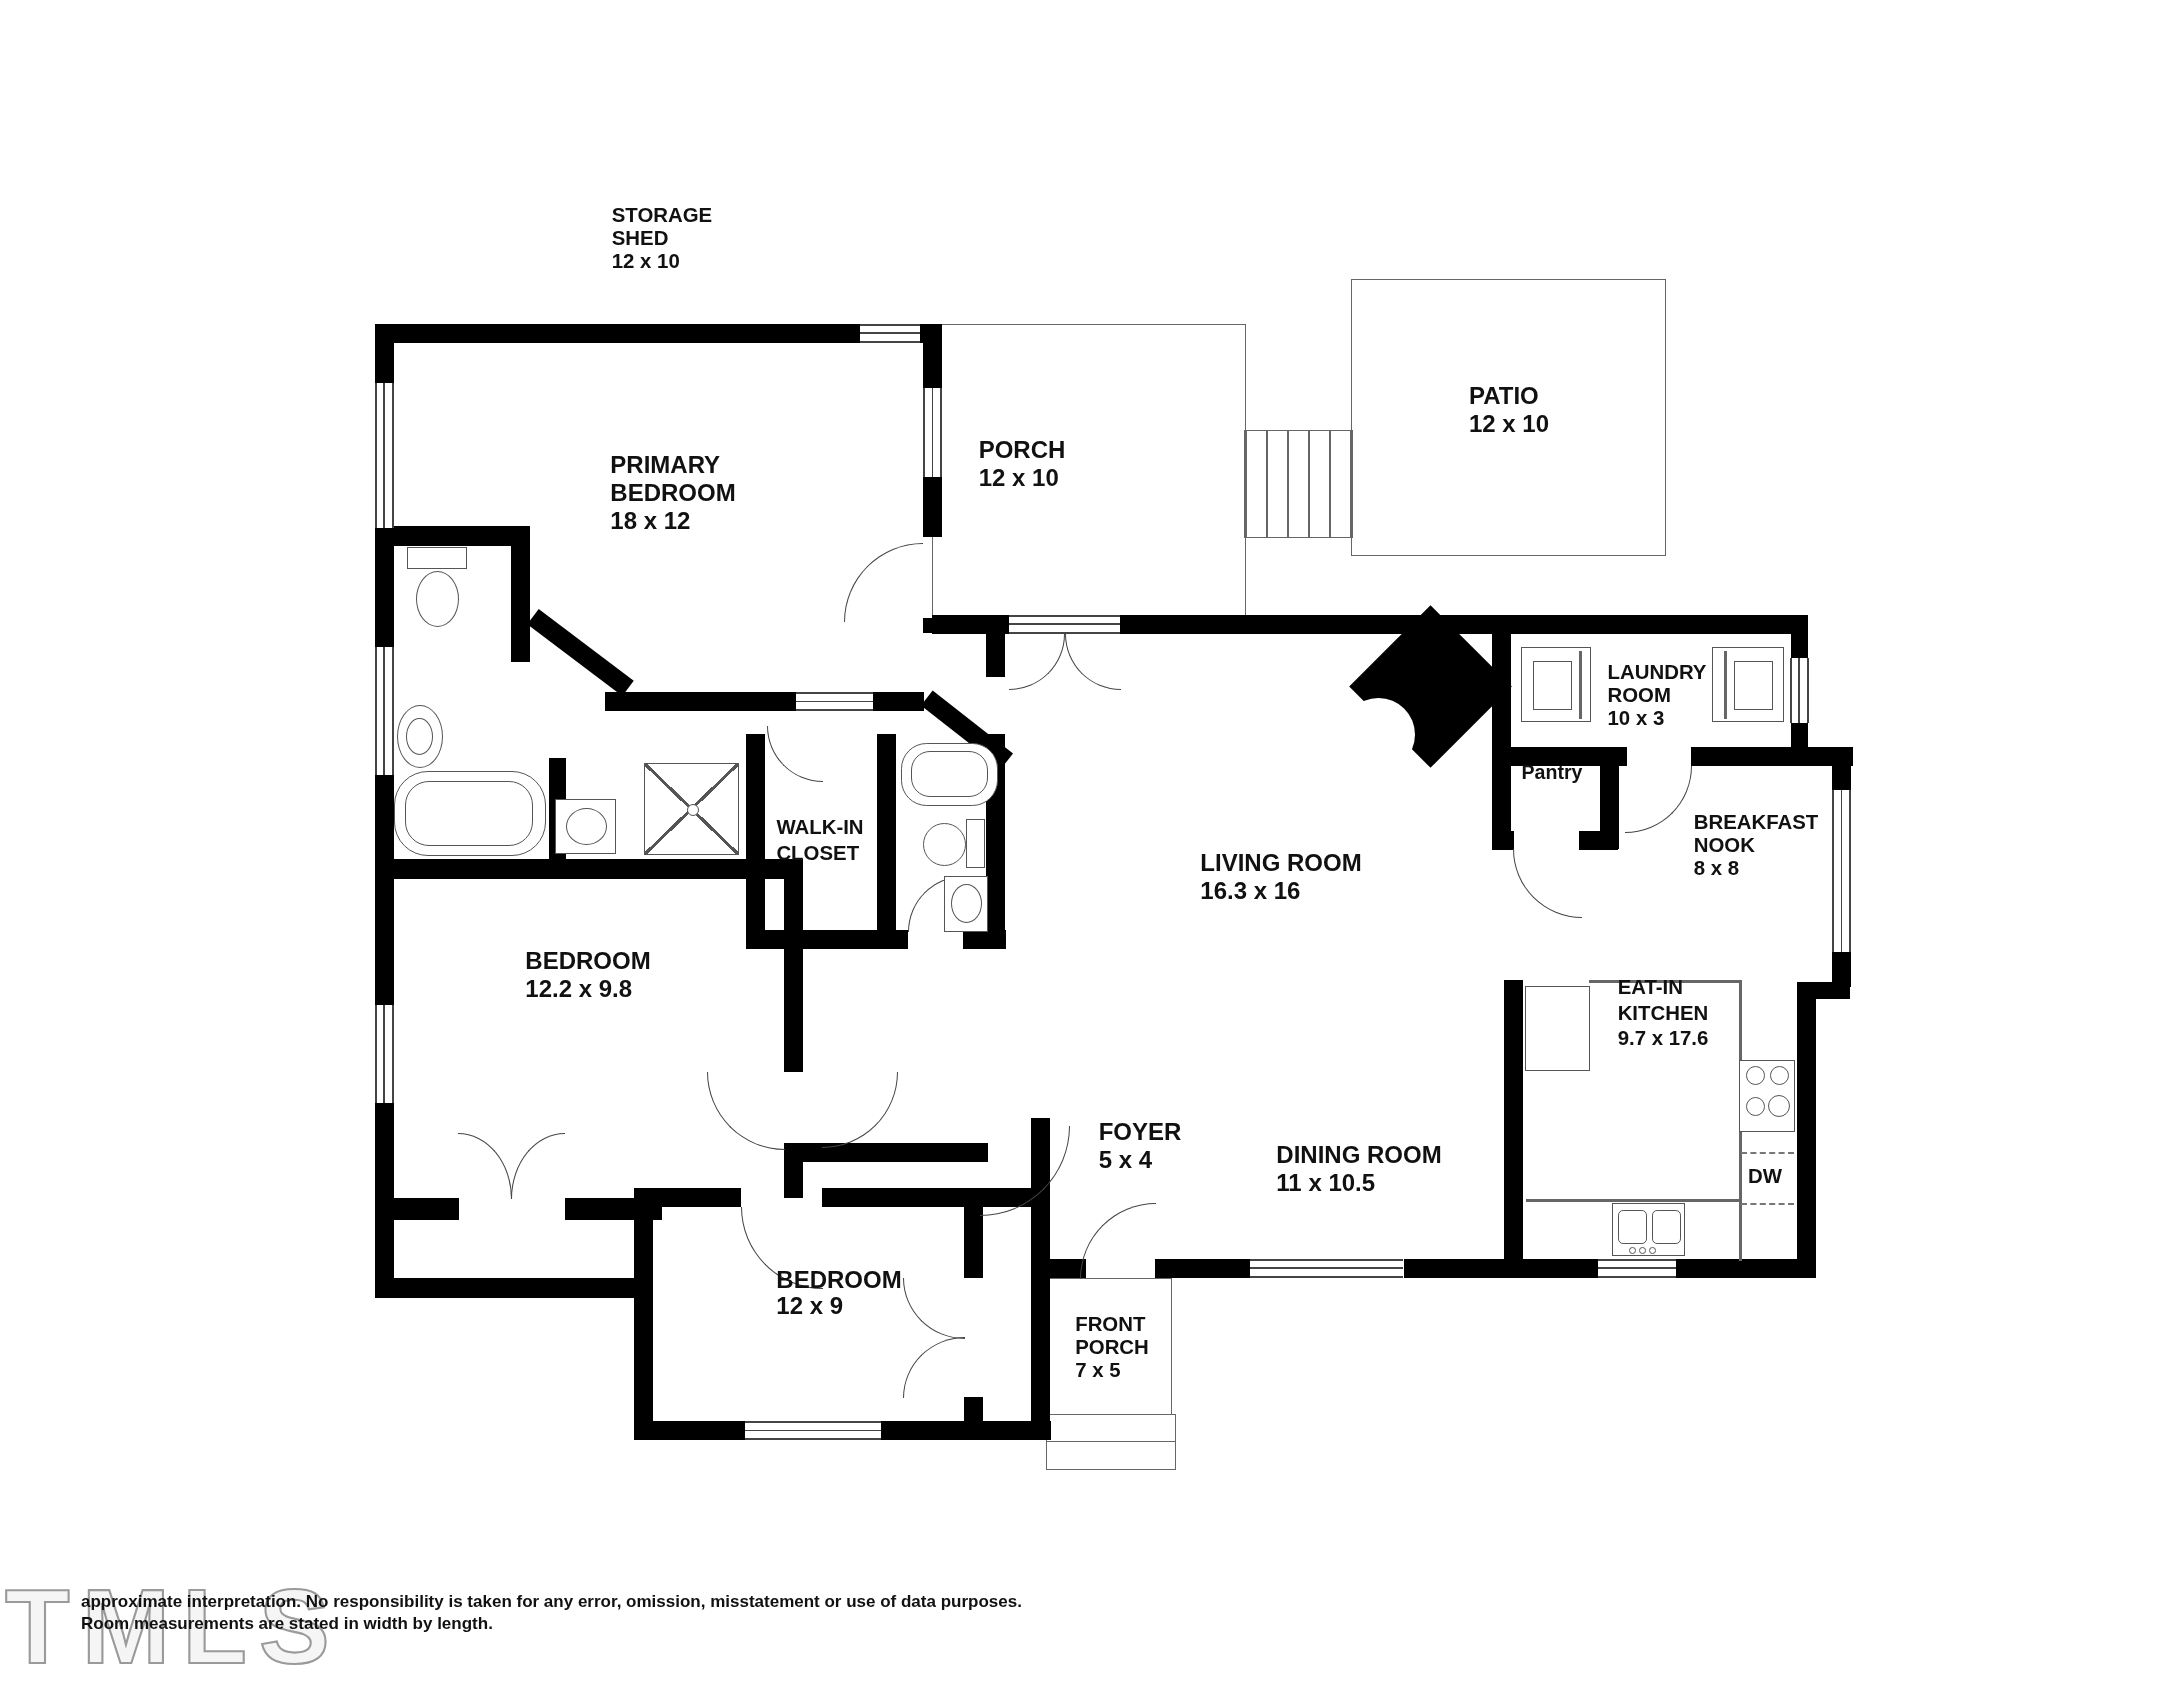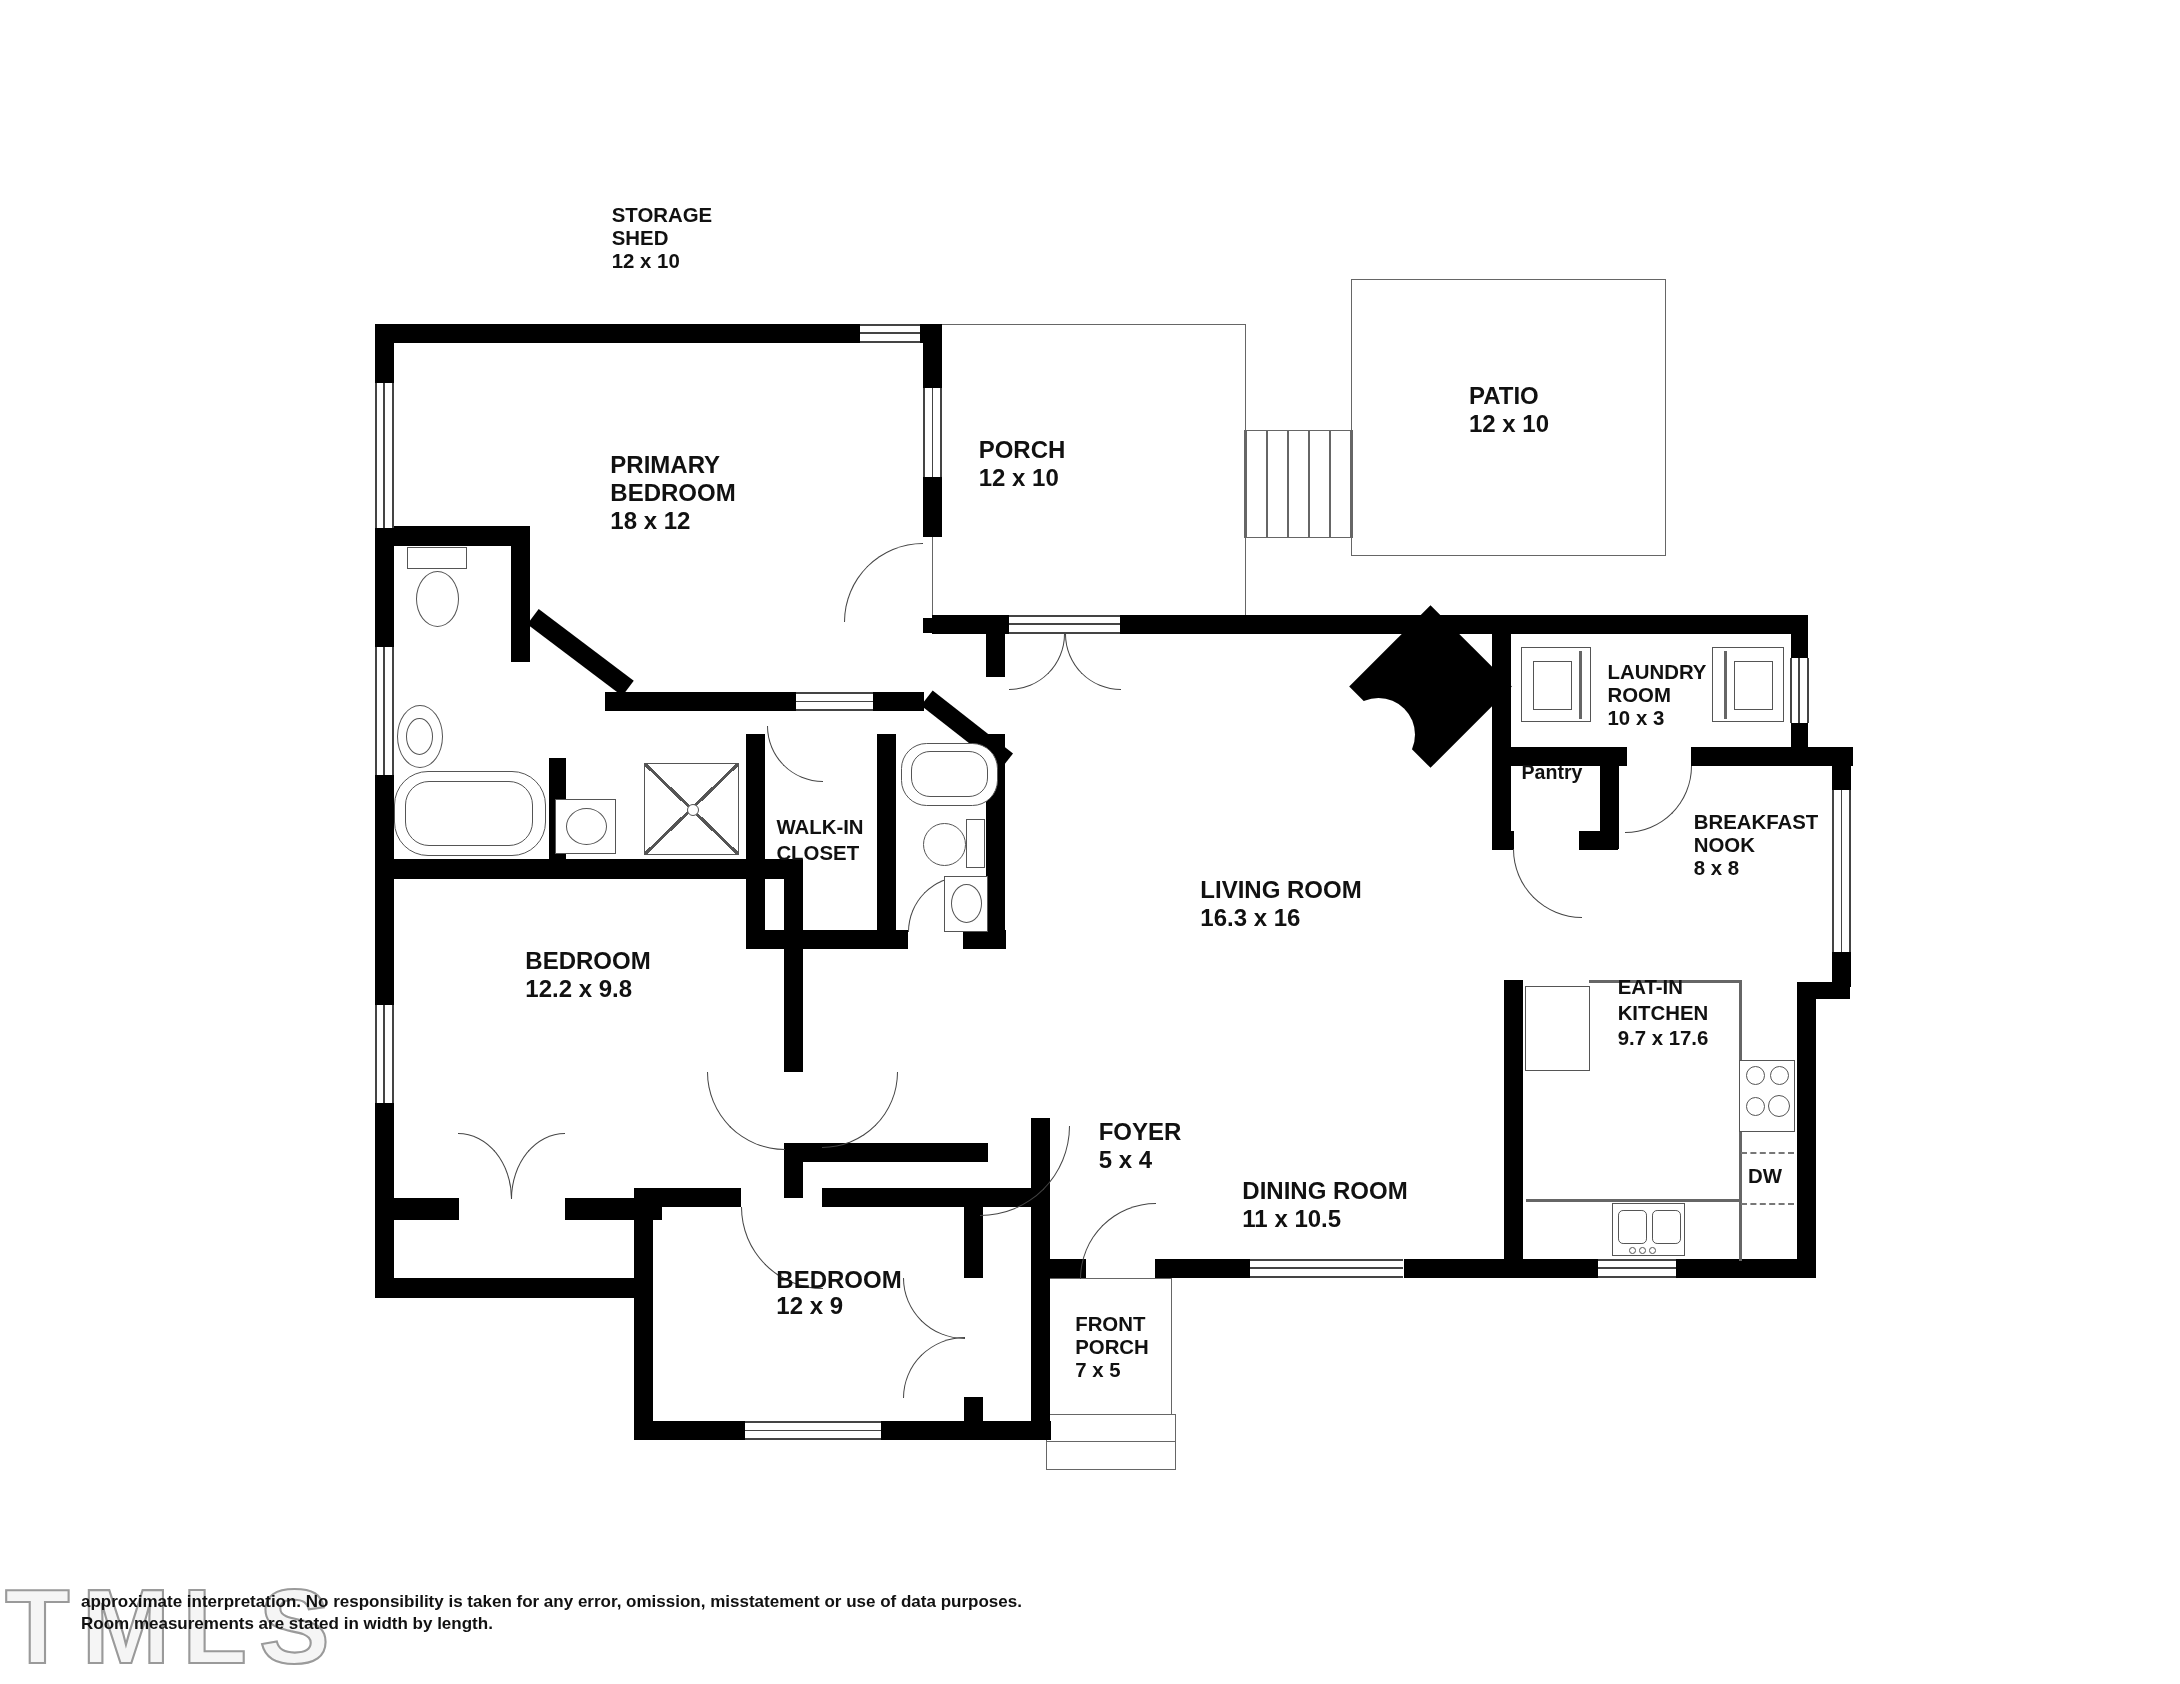--- a/index.html
+++ b/index.html
@@ -204,42 +204,42 @@
     <div>10 x 3</div>
   </div>
   <div class="label sm" style="left:1552px;top:761px;font-size:19.6px;">
     <div>Pantry</div>
   </div>
   <div class="label sm" style="left:1756px;top:811px;">
     <div>BREAKFAST</div>
     <div>NOOK</div>
     <div>8 x 8</div>
   </div>
-  <div class="label" style="left:1281px;top:876px;">
+  <div class="label" style="left:1281px;top:849px;">
     <div>LIVING ROOM</div>
     <div>16.3 x 16</div>
   </div>
   <div class="label sm" style="left:820px;top:814px;line-height:26.4px;">
     <div>WALK-IN</div>
     <div>CLOSET</div>
   </div>
   <div class="label sm" style="left:1663px;top:975px;line-height:25.6px;">
     <div>EAT-IN</div>
     <div>KITCHEN</div>
     <div>9.7 x 17.6</div>
   </div>
   <div class="label" style="left:588px;top:947px;">
     <div>BEDROOM</div>
     <div>12.2 x 9.8</div>
   </div>
   <div class="label" style="left:1140px;top:1118px;">
     <div>FOYER</div>
     <div>5 x 4</div>
   </div>
-  <div class="label" style="left:1325px;top:1141px;margin-top:36px;">
+  <div class="label" style="left:1359px;top:1141px;">
     <div>DINING ROOM</div>
     <div>11 x 10.5</div>
   </div>
   <div class="label" style="left:839px;top:1267px;line-height:25.6px;">
     <div>BEDROOM</div>
     <div>12 x 9</div>
   </div>
   <div class="label sm" style="left:1112px;top:1313px;">
     <div>FRONT</div>
     <div>PORCH</div>

